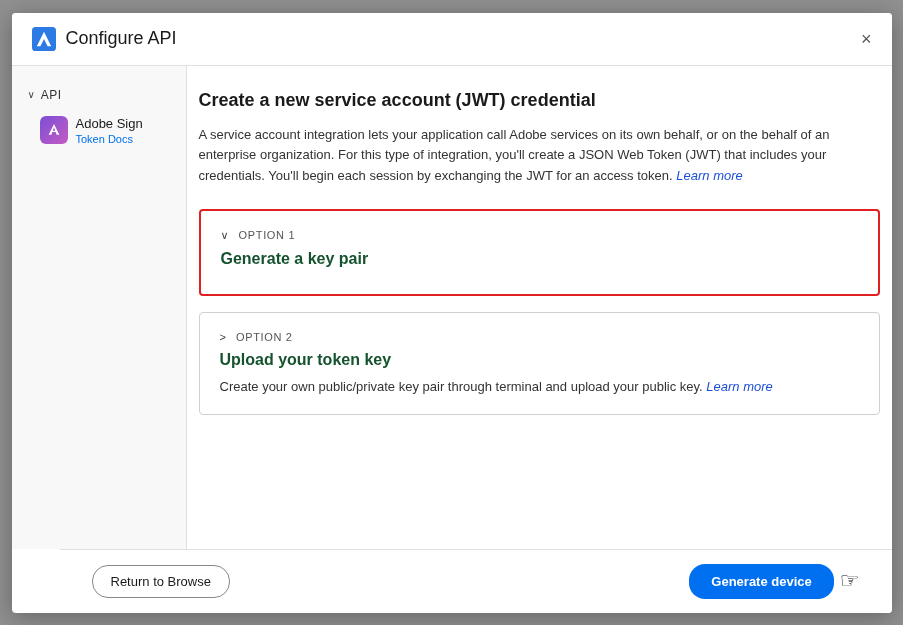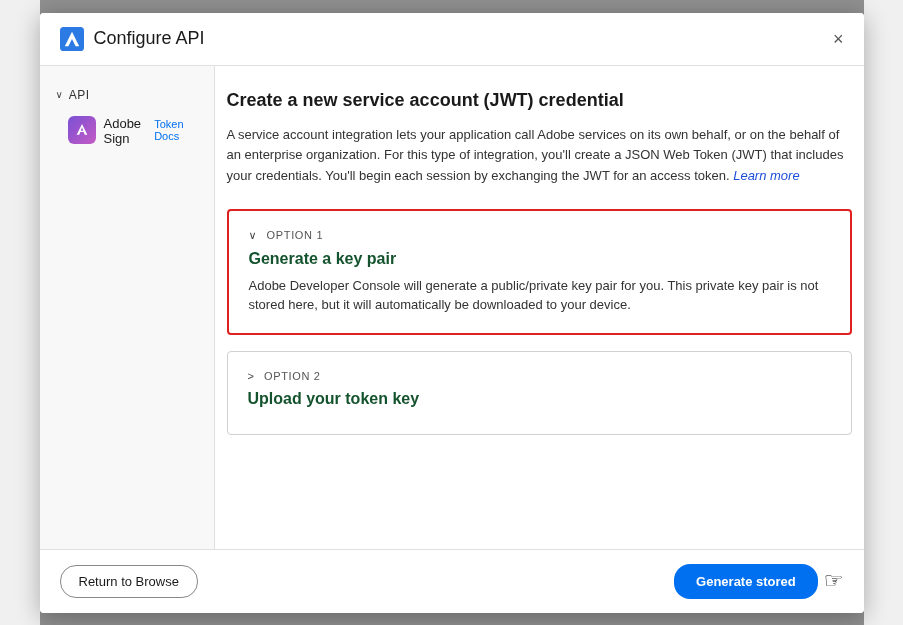--- a/index.html
+++ b/index.html
@@ -5,26 +5,26 @@
     * { box-sizing: border-box; margin: 0; padding: 0; }
     body {
       font-family: -apple-system, BlinkMacSystemFont, 'Segoe UI', Arial, sans-serif;
       background: #f0f0f0;
       display: flex;
       align-items: center;
       justify-content: center;
       min-height: 100vh;
     }
     .modal-backdrop {
-      width: 824px;
+      width: 903px;
       height: 625px;
       background: rgba(0,0,0,0.4);
       display: flex;
       align-items: center;
-      justify-content: flex-start;
+      justify-content: center;
       position: relative;
     }
     .modal {
       width: 880px;
       height: 600px;
       background: #fff;
       border-radius: 4px;
       display: flex;
       flex-direction: column;
       overflow: hidden;
@@ -110,21 +110,21 @@
       margin-right: 8px;
       flex-shrink: 0;
     }
     .sidebar-item-icon svg {
       width: 16px;
       height: 16px;
       fill: white;
     }
     .sidebar-item-text {
       display: flex;
-      flex-direction: row;
+      flex-direction: column;
     }
     .sidebar-item-name {
       font-size: 13px;
       font-weight: 500;
       color: #1a1a1a;
     }
     .sidebar-item-link {
       font-size: 11px;
       color: #0070f0;
       text-decoration: none;
@@ -185,26 +185,27 @@
       font-weight: 600;
       color: #14532d;
       margin-bottom: 8px;
     }
     .option-description {
       font-size: 13px;
       color: #333;
       line-height: 1.5;
     }
     .modal-footer {
-      padding: 14px 20px;
+      padding: 14px 32px;
       border-top: 1px solid #e0e0e0;
       display: flex;
       align-items: center;
       justify-content: space-between;
       background: #fff;
+      margin-left: 48px;
     }
     .btn-return {
       background: #fff;
       border: 1px solid #888;
       border-radius: 16px;
       padding: 8px 18px;
       font-size: 13px;
       color: #1a1a1a;
       cursor: pointer;
     }
@@ -265,34 +266,37 @@
           <span>A service account integration lets your application call Adobe services on its own behalf, or on the behalf of an enterprise organization. For this type of integration, you'll create a JSON Web Token (JWT) that includes your credentials. You'll begin each session by exchanging the JWT for an access token.</span>
           <a class="learn-more-link" href="#">Learn more</a>
         </div>
 
         <div class="option-card selected">
           <div class="option-header">
             <span class="option-chevron">∨</span>
             <span class="option-label">OPTION 1</span>
           </div>
           <div class="option-title">Generate a key pair</div>
-          <div class="option-description">Adobe Developer Console will generate a public/private key pair for you. This private key pair is not stored here, but it will automatically be downloaded to your device.</div>
         </div>
 
         <div class="option-card">
           <div class="option-header">
             <span class="option-chevron">&gt;</span>
             <span class="option-label">OPTION 2</span>
           </div>
           <div class="option-title">Upload your token key</div>
+          <div class="option-description">
+            <span>Create your own public/private key pair through terminal and upload your public key.</span>
+            <a class="learn-more-link" href="#">Learn more</a>
+          </div>
         </div>
       </div>
     </div>
 
     <div class="modal-footer">
       <button class="btn-return">Return to Browse</button>
       <div style="display:flex;align-items:center;">
-        <button class="btn-generate">Generate stored</button>
+        <button class="btn-generate">Generate device</button>
         <span class="cursor-hand">☞</span>
       </div>
     </div>
   </div>
 </div>
 
 </body></html>

